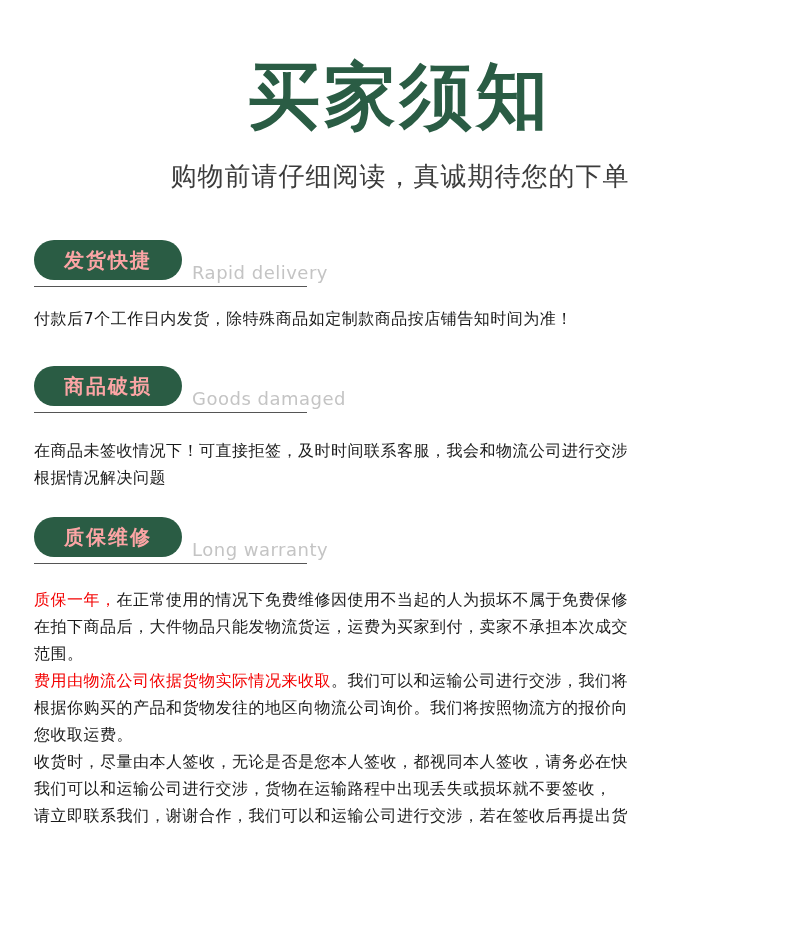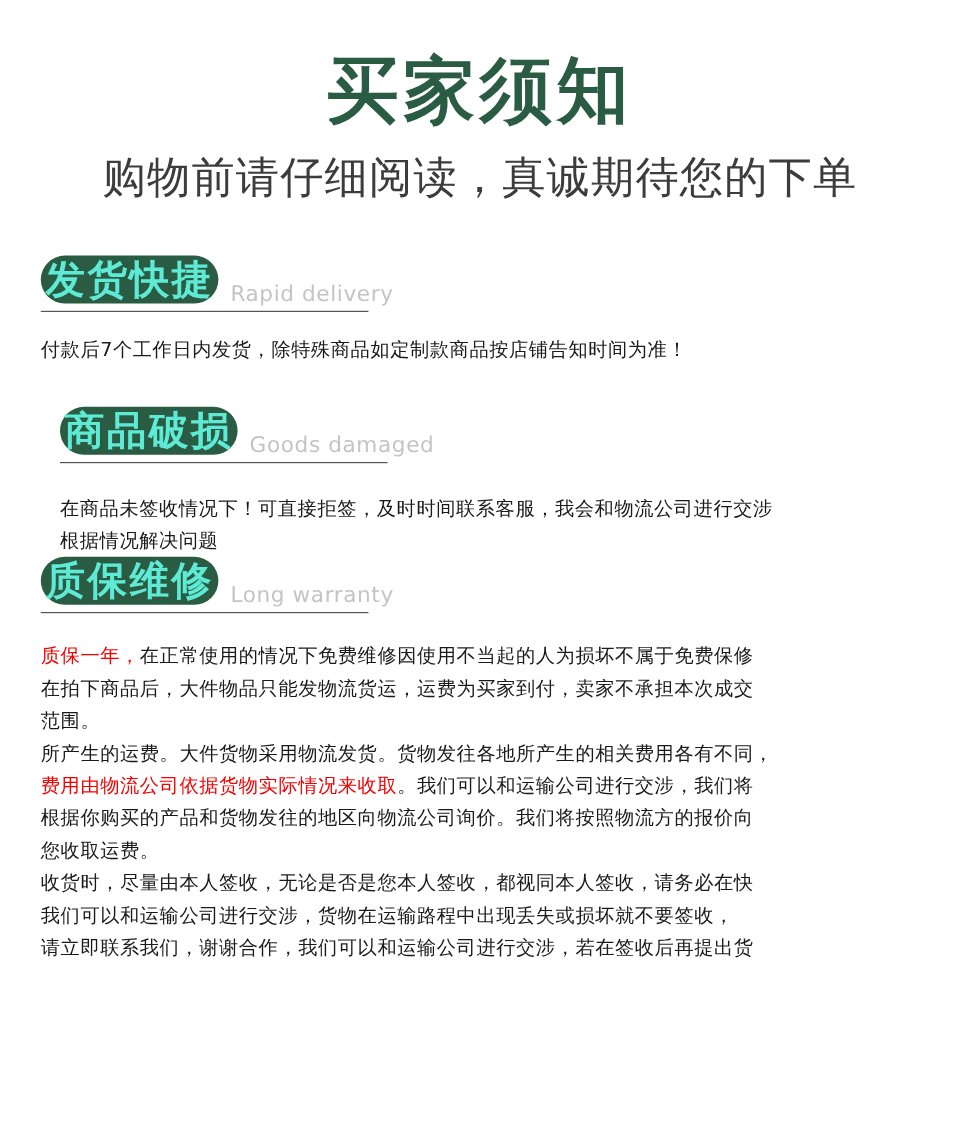--- a/index.html
+++ b/index.html
@@ -19,56 +19,56 @@
   }
   .page {
     position: relative;
     width: 800px;
     height: 939px;
     background: #ffffff;
     overflow: hidden;
   }
   .title {
     margin: 0;
-    padding-top: 42px;
+    padding-top: 55px;
     text-align: center;
     color: var(--green);
-    font-size: 60px;
+    font-size: 72px;
     line-height: 1.15;
     font-weight: 700;
     letter-spacing: 4px;
   }
   .subtitle {
     margin-top: 21px;
     text-align: center;
     color: #3c3c3c;
-    font-size: 36px;
+    font-size: 26px;
     line-height: 34px;
     letter-spacing: 1px;
   }
   .content {
     padding: 0 30px 0 34px;
   }
   .section-1 { margin-top: 47px; }
-  .section-2 { margin-top: 34px; margin-left: 16px; }
-  .section-3 { }
+  .section-2 { margin-top: 34px; }
+  .section-3 { margin-top: 26px; }
   .badge-row {
     position: relative;
     height: 40px;
   }
   .pill {
     position: absolute;
     left: 0;
     top: 0;
     width: 148px;
     height: 40px;
     background: var(--green);
     border-radius: 21px;
-    color: #5eead4;
-    font-size: 33px;
+    color: #fca5a5;
+    font-size: 20px;
     font-weight: 700;
     letter-spacing: 2px;
     text-align: center;
     line-height: 40px;
   }
   .en-label {
     position: absolute;
     left: 158px;
     bottom: -3px;
     color: var(--gray);
@@ -130,21 +130,20 @@
     <div class="section section-3">
       <div class="badge-row">
         <div class="pill">质保维修</div>
         <div class="en-label">Long warranty</div>
       </div>
       <div class="divider"></div>
       <div class="body body-3">
           <div class="line"><span class="red">质保一年，</span><span>在正常使用的情况下免费维修因使用不当起的人为损坏不属于免费保修</span></div>
           <div class="line"><span>在拍下商品后，大件物品只能发物流货运，运费为买家到付，卖家不承担本次成交</span></div>
           <div class="line"><span>范围。</span></div>
-          <div class="line"><span>所产生的运费。大件货物采用物流发货。货物发往各地所产生的相关费用各有不同，</span></div>
           <div class="line"><span class="red">费用由物流公司依据货物实际情况来收取</span><span>。我们可以和运输公司进行交涉，我们将</span></div>
           <div class="line"><span>根据你购买的产品和货物发往的地区向物流公司询价。我们将按照物流方的报价向</span></div>
           <div class="line"><span>您收取运费。</span></div>
           <div class="line"><span>收货时，尽量由本人签收，无论是否是您本人签收，都视同本人签收，请务必在快</span></div>
           <div class="line"><span>我们可以和运输公司进行交涉，货物在运输路程中出现丢失或损坏就不要签收，</span></div>
           <div class="line"><span>请立即联系我们，谢谢合作，我们可以和运输公司进行交涉，若在签收后再提出货</span></div>
         </div>
     </div>
 
   </div>

